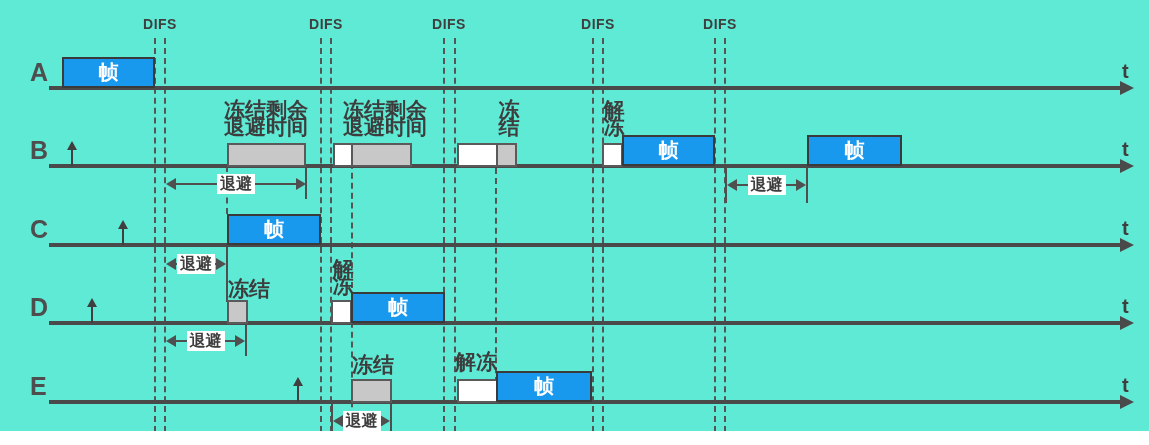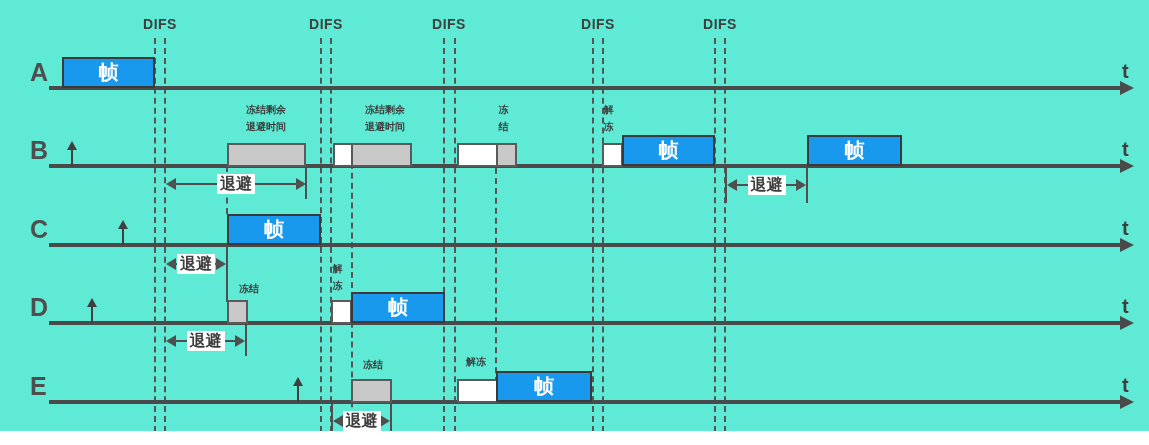--- a/index.html
+++ b/index.html
@@ -22,21 +22,21 @@
   .dash{position:absolute;width:0;border-left:2px dashed #555555;}
   .difs{position:absolute;font-size:14px;font-weight:bold;color:#3F3F3F;
         transform:translateX(-50%);line-height:15px;letter-spacing:0.5px;}
 
   .frame{position:absolute;background:var(--frame-blue);border:2px solid #3A3A3A;
          box-sizing:border-box;display:flex;align-items:center;justify-content:center;
          color:var(--frame-text);font-size:20px;font-weight:bold;}
   .gbox{position:absolute;background:var(--box-gray);border:2px solid #5A5A5A;box-sizing:border-box;}
   .wbox{position:absolute;background:#ffffff;border:2px solid #5A5A5A;box-sizing:border-box;}
 
-  .lbl{position:absolute;font-size:10px;font-weight:600;color:var(--text-dark);
+  .lbl{position:absolute;font-size:21px;font-weight:600;color:var(--text-dark);
        white-space:pre-line;text-align:left;transform:translateX(-50%);line-height:17px;}
 
   .solidv{position:absolute;width:2px;background:#4F4F4F;}
 
   .uarr{position:absolute;width:12px;height:25px;}
   .uarr::before{content:"";position:absolute;left:5px;top:6px;width:2px;bottom:0;background:#3F3F3F;}
   .uarr::after{content:"";position:absolute;left:1px;top:0;width:0;height:0;
                border-bottom:9px solid #3F3F3F;border-left:5px solid transparent;border-right:5px solid transparent;}
 
   .barrow{position:absolute;height:0;}

